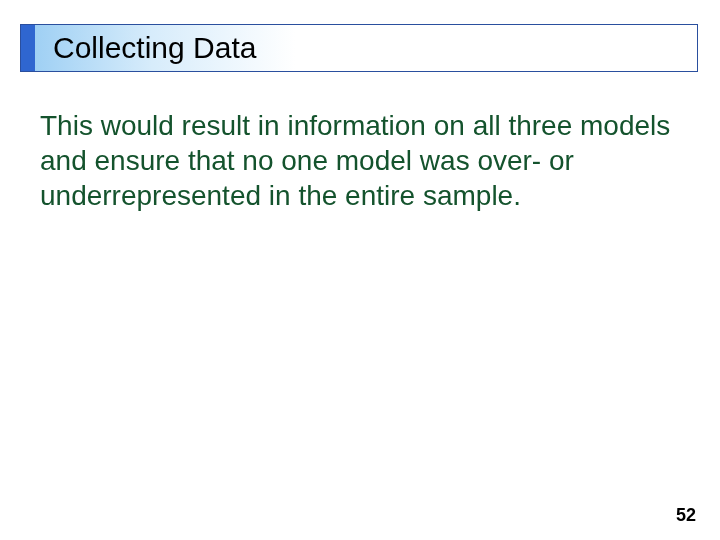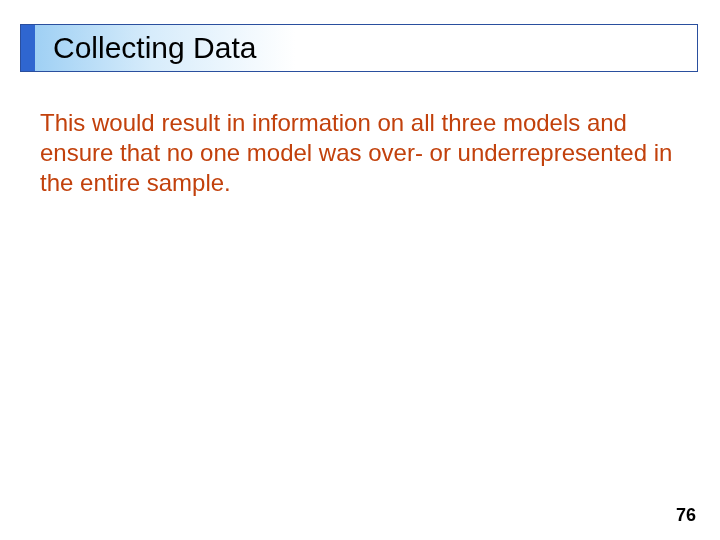--- a/index.html
+++ b/index.html
@@ -50,23 +50,23 @@
     flex: 1;
     background: #ffffff;
   }
   .body {
     position: absolute;
     top: 108px;
     left: 40px;
     right: 40px;
   }
   .para {
-    font-size: 24px;
+    font-size: 28px;
     line-height: 1.25;
-    color: #c2410c;
+    color: #14532d;
     margin-bottom: 30px;
   }
   .page-num {
     position: absolute;
     bottom: 14px;
     right: 24px;
     font-size: 18px;
     font-weight: bold;
     color: #000;
   }
@@ -80,15 +80,15 @@
     <div class="title-accent"></div>
     <div class="title-gradient"></div>
     <div class="title-rest"></div>
     <div class="title-text">Collecting Data</div>
   </div>
 
   <div class="body">
     <p class="para">This would result in information on all three models and ensure that no one model was over- or underrepresented in the entire sample.</p>
   </div>
 
-  <div class="page-num">76</div>
+  <div class="page-num">52</div>
 
 </div>
 
 </body></html>

